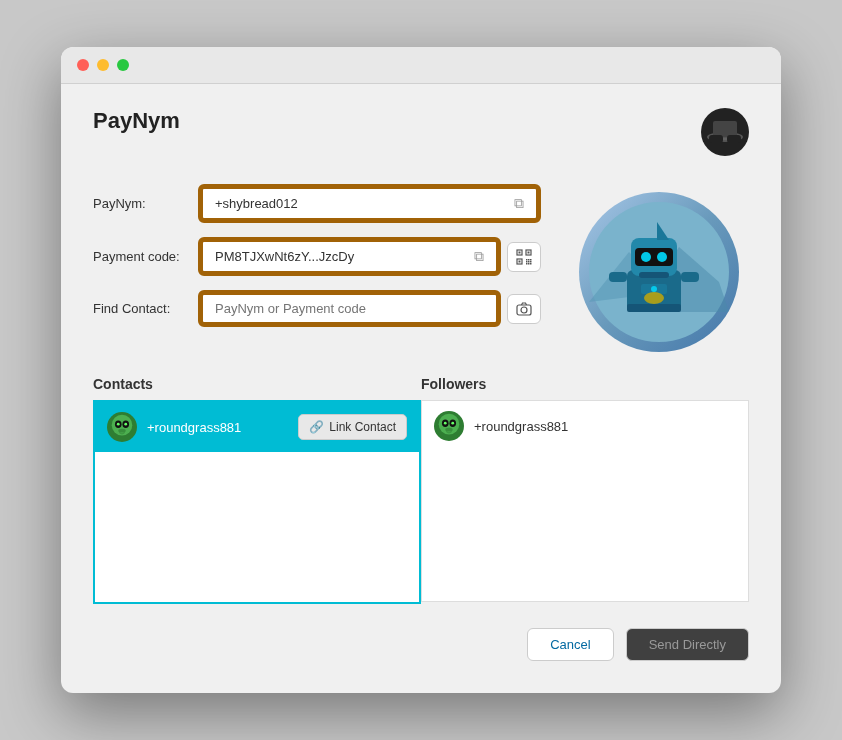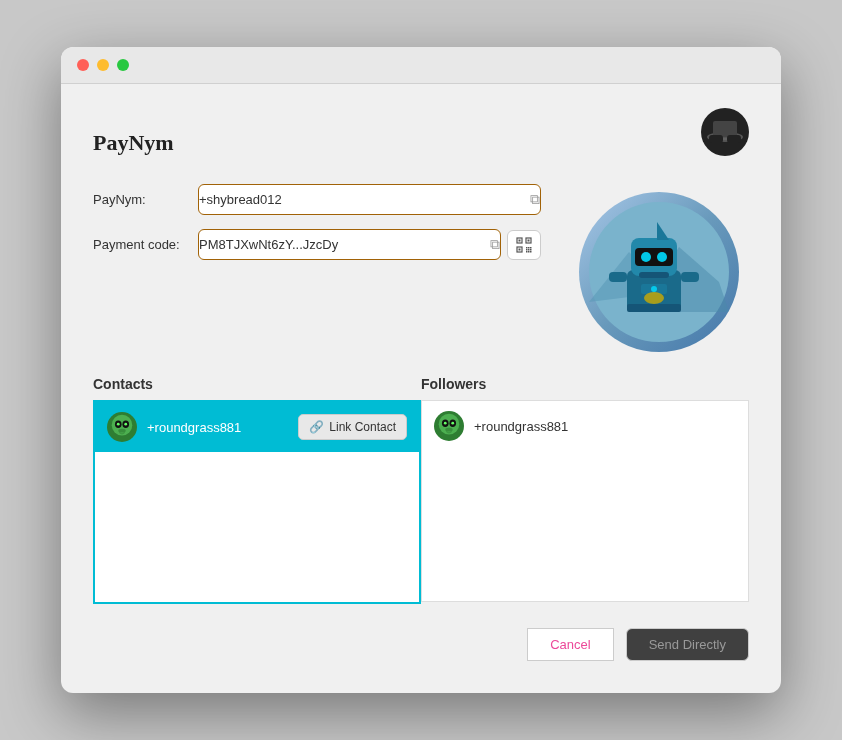--- a/index.html
+++ b/index.html
@@ -43,24 +43,23 @@
     .traffic-light.close { background: #ff5f57; }
     .traffic-light.minimize { background: #febc2e; }
     .traffic-light.maximize { background: #28c840; }
 
     .window-body {
       padding: 24px 32px 32px;
     }
 
     .window-header {
       display: flex;
-      align-items: flex-end;
+      align-items: flex-start;
       justify-content: space-between;
       margin-bottom: 28px;
-      font-family: Liberation Serif, serif;
     }
 
     .window-title {
       font-size: 22px;
       font-weight: 600;
       color: #222;
     }
 
     .avatar-robot {
       width: 48px;
@@ -100,23 +99,23 @@
       font-size: 13px;
       color: #333;
       width: 105px;
       flex-shrink: 0;
     }
 
     .input-with-icon {
       display: flex;
       align-items: center;
       background: white;
-      border: 1px solid #a16207;
+      border: 5px solid #a16207;
       border-radius: 6px;
-      padding: 6px 0;
+      padding: 6px 12px;
       flex: 1;
     }
 
     .input-field {
       background: transparent;
       border: none;
       outline: none;
       font-size: 13px;
       color: #333;
       flex: 1;
@@ -252,25 +251,25 @@
     .footer-buttons {
       display: flex;
       justify-content: flex-end;
       gap: 12px;
       margin-top: 24px;
     }
 
     .btn-cancel {
       background: white;
       border: 1px solid #ccc;
-      border-radius: 0;
+      border-radius: 6px;
       padding: 8px 22px;
       font-size: 13px;
       cursor: pointer;
-      color: #ec4899;
+      color: #0369a1;
     }
 
     .btn-send {
       background: #404040;
       border: 1px solid #ccc;
       border-radius: 6px;
       padding: 8px 22px;
       font-size: 13px;
       cursor: pointer;
       color: #999;
@@ -343,20 +342,33 @@
               <rect x="10" y="12" width="1.5" height="1.5" fill="#555"></rect>
               <rect x="12" y="12" width="1.5" height="1.5" fill="#555"></rect>
               <rect x="14" y="12" width="1.5" height="1.5" fill="#555"></rect>
               <rect x="10" y="14" width="1.5" height="1.5" fill="#555"></rect>
               <rect x="12" y="14" width="1.5" height="1.5" fill="#555"></rect>
               <rect x="14" y="14" width="1.5" height="1.5" fill="#555"></rect>
             </svg>
           </button>
         </div>
 
+        <div class="form-group">
+          <span class="form-label">Find Contact:</span>
+          <div class="input-with-icon">
+            <input class="input-field" type="text" placeholder="PayNym or Payment code" style="">
+          </div>
+          <button class="qr-btn">
+            <svg width="16" height="16" viewBox="0 0 16 16">
+              <rect x="1" y="4" width="14" height="10" rx="2" fill="none" stroke="#555" stroke-width="1.2"></rect>
+              <circle cx="8" cy="9" r="3" fill="none" stroke="#555" stroke-width="1.2"></circle>
+              <path d="M5.5 4 L6.5 2 L9.5 2 L10.5 4" fill="none" stroke="#555" stroke-width="1.2"></path>
+            </svg>
+          </button>
+        </div>
       </div>
 
       <div class="right-panel">
         <div class="avatar-large">
 
           <svg width="140" height="140" viewBox="0 0 140 140">
 
             <circle cx="70" cy="70" r="70" fill="#7ab3cc"></circle>
 
             <polygon points="0,100 40,50 80,90" fill="#5a9ab8" opacity="0.6"></polygon>

